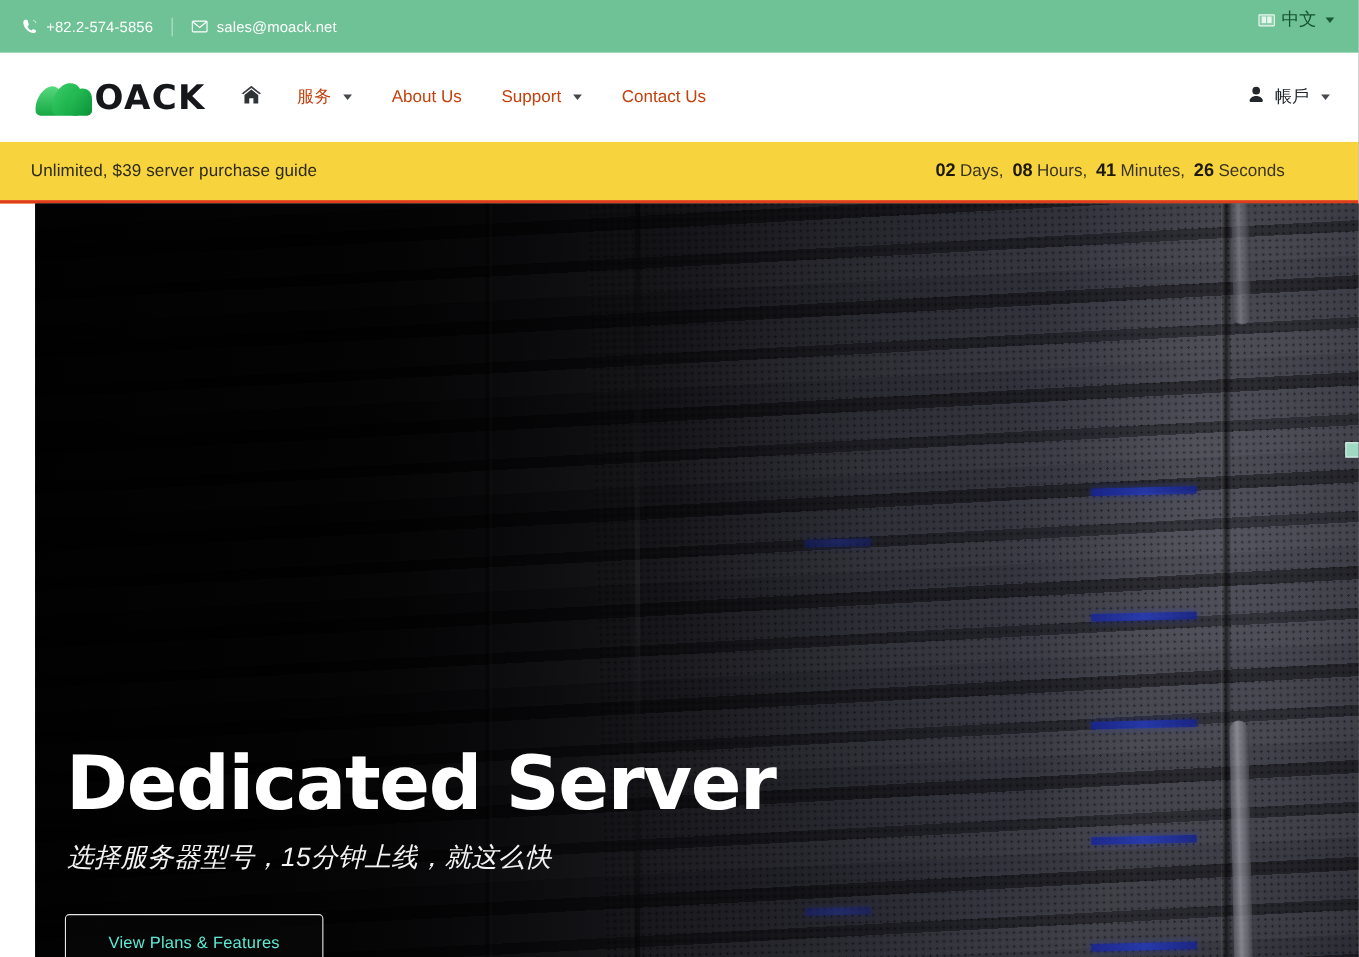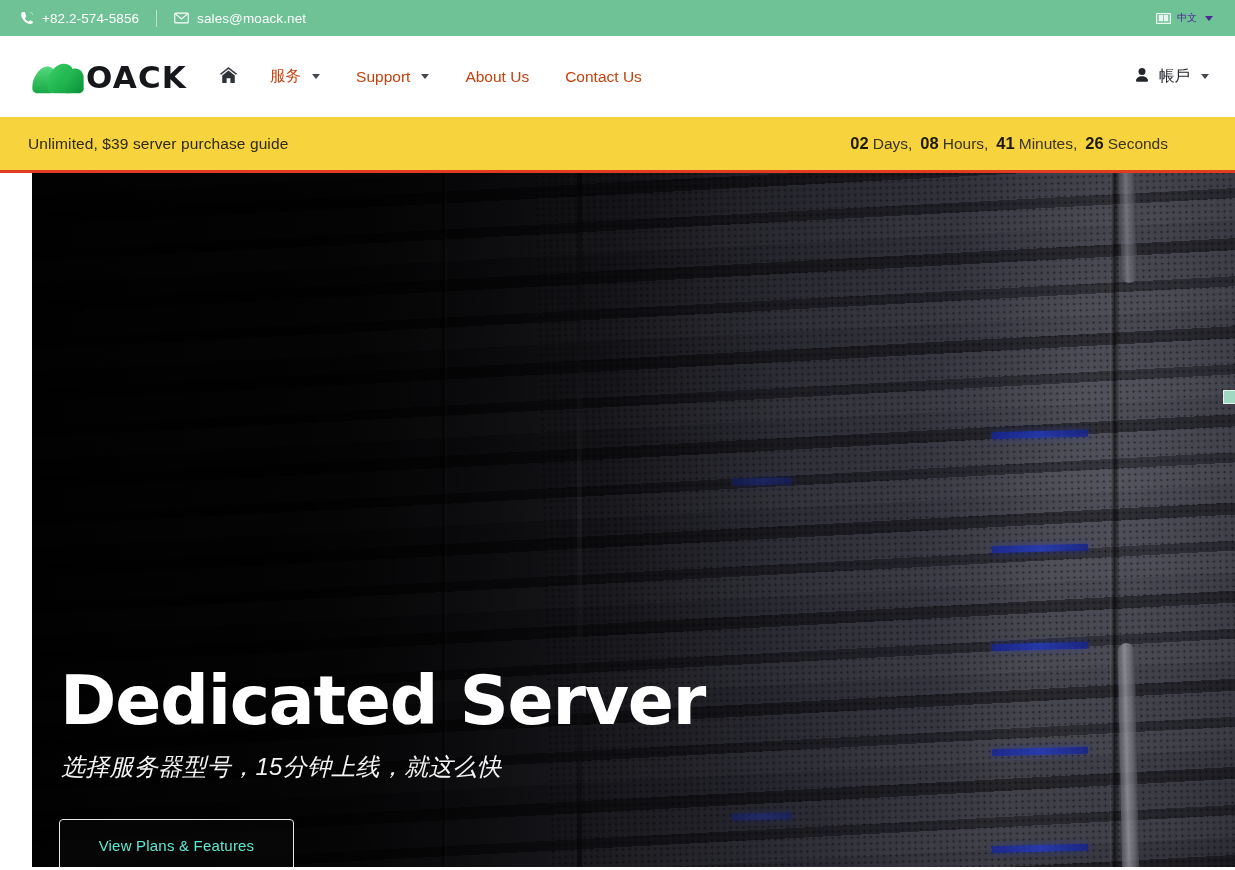--- a/index.html
+++ b/index.html
@@ -4,42 +4,42 @@
 <style>
   * { margin:0; padding:0; box-sizing:border-box; }
   html, body {
     width:1235px; height:870px;
     font-family:"Liberation Sans", sans-serif;
     background:#ffffff; overflow:hidden;
   }
 
   
   .topbar {
-    height:36px; background:#6ec295; color:#ffffff;
+    height:48px; background:#6ec295; color:#ffffff;
     display:flex; position:relative;
   }
   .topbar-left { display:flex; align-items:center; padding-left:20px; }
   .tb-item {
     display:flex; align-items:center; gap:8px;
     font-size:13.5px; color:#ffffff; letter-spacing:.1px;
     text-decoration:none; white-space:nowrap;
   }
   .tb-divider {
     width:1px; height:17px; background:rgba(255,255,255,.55);
     margin:0 17px;
   }
   .tb-icon { display:flex; align-items:center; }
   .tb-icon svg { display:block; }
   .topbar-right {
     position:absolute; right:22px; top:0; height:36px;
     display:flex; align-items:center;
   }
   .lang {
     display:flex; align-items:center; gap:6px;
-    font-size:10px; color:#4c1d95; text-decoration:none;
+    font-size:16px; color:#14532d; text-decoration:none;
   }
   .flag-icon {
     width:15px; height:11px; border:1px solid rgba(255,255,255,.85);
     display:inline-block; position:relative; border-radius:1px;
     background:rgba(255,255,255,.20);
   }
   .flag-icon::before{
     content:""; position:absolute; left:2px; top:1.5px;
     width:4px; height:5.5px; background:rgba(255,255,255,.8);
   }
@@ -288,25 +288,25 @@
           <path d="M10 0.6 L0.4 8.2 L2 8.2 L2 9 L10 2.8 L18 9 L18 8.2 L19.6 8.2 Z" opacity=".95"></path>
           <path d="M10 4.2 L3.4 9.5 L3.4 17.4 L8 17.4 L8 12.4 L12 12.4 L12 17.4 L16.6 17.4 L16.6 9.5 Z"></path>
         </svg>
       </span>
     </a>
     <a class="nav-link" href="#">
       <span>服务</span>
       <span class="caret"></span>
     </a>
     <a class="nav-link" href="#">
+      <span>About Us</span>
+    </a>
+    <a class="nav-link" href="#">
       <span>Support</span>
       <span class="caret"></span>
-    </a>
-    <a class="nav-link" href="#">
-      <span>About Us</span>
     </a>
     <a class="nav-link" href="#">
       <span>Contact Us</span>
     </a>
   </div>
 
   <div class="nav-right">
     <a class="account" href="#">
       <span>
         <svg width="16" height="16" viewBox="0 0 16 16" fill="#23272b">

